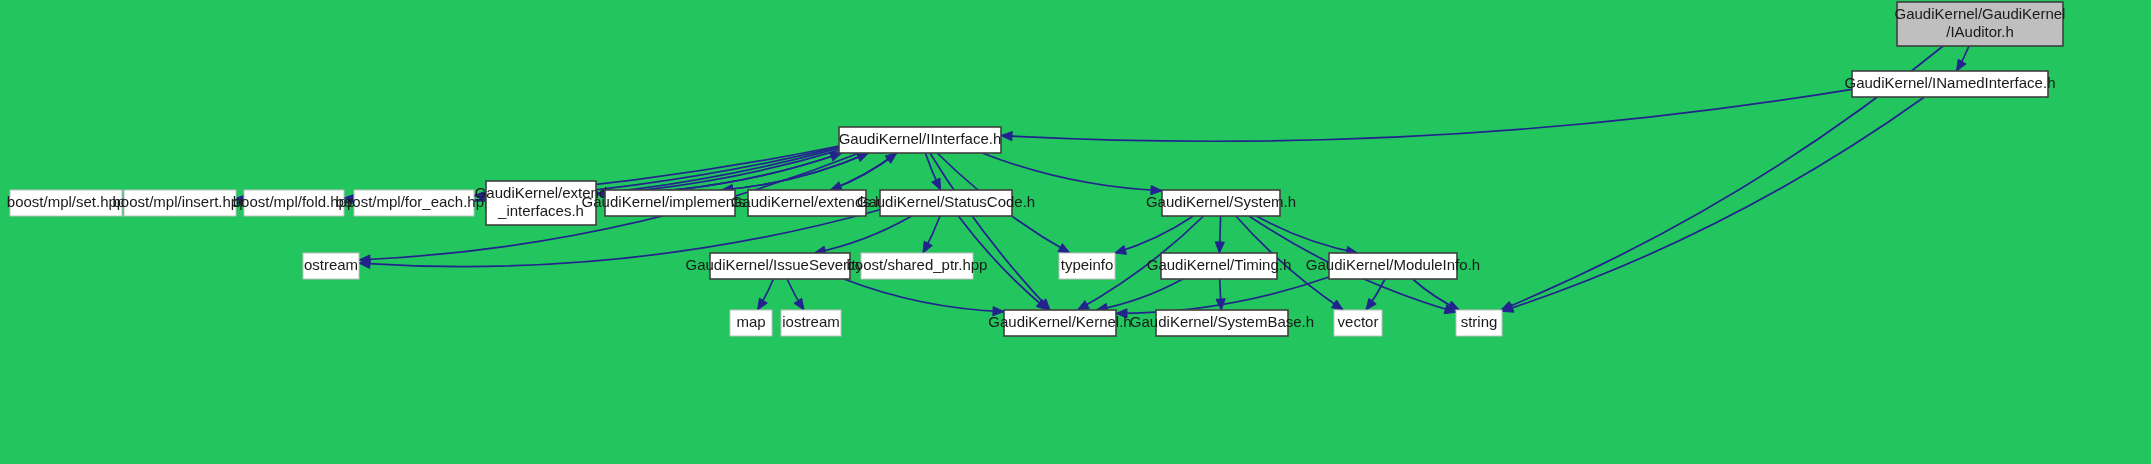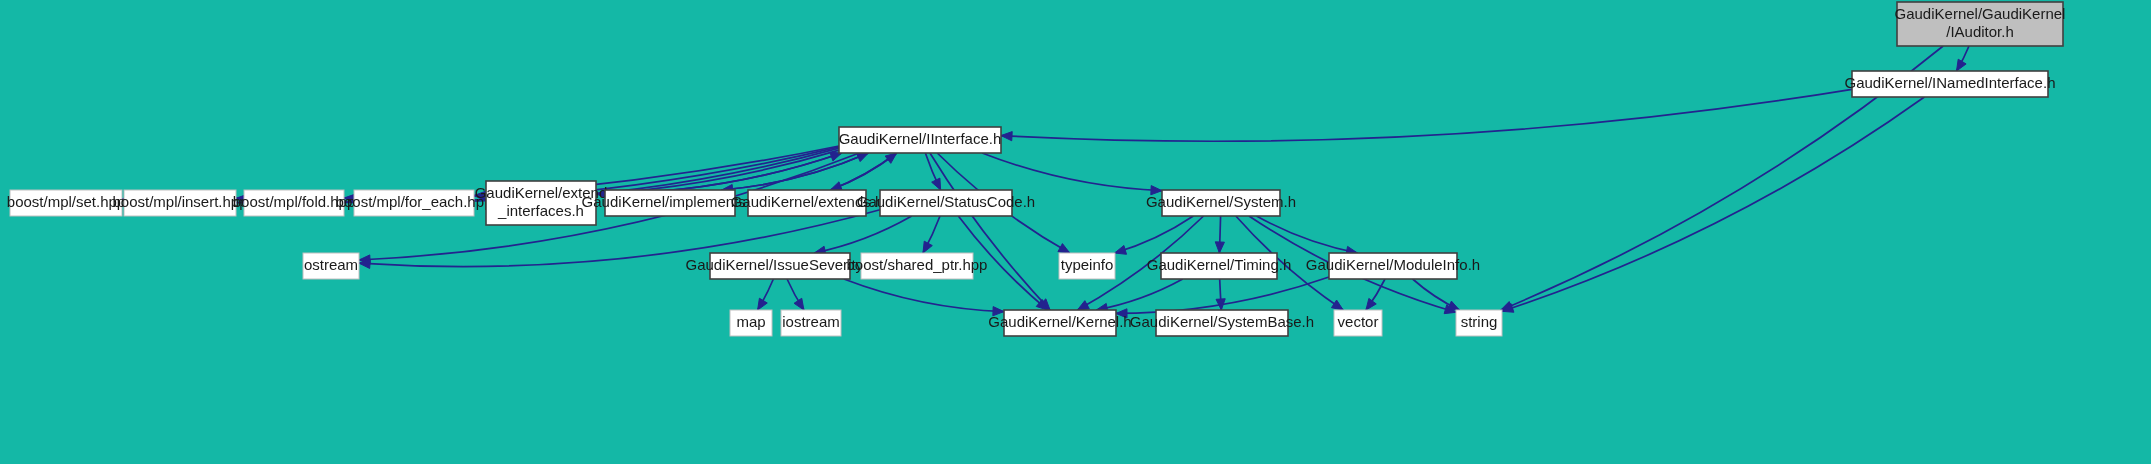--- a/index.html
+++ b/index.html
@@ -4,21 +4,21 @@
 <style>
   html, body {
     margin: 0;
     padding: 0;
     background: #ffffff;
   }
   #graph-root {
     position: relative;
     width: 2151px;
     height: 464px;
-    background: #14b8a6;
+    background: #22c55e;
     font-family: "Liberation Sans", sans-serif;
     overflow: hidden;
   }
   svg#graph-svg {
     position: absolute;
     left: 0;
     top: 0;
     width: 2151px;
     height: 464px;
     display: block;

